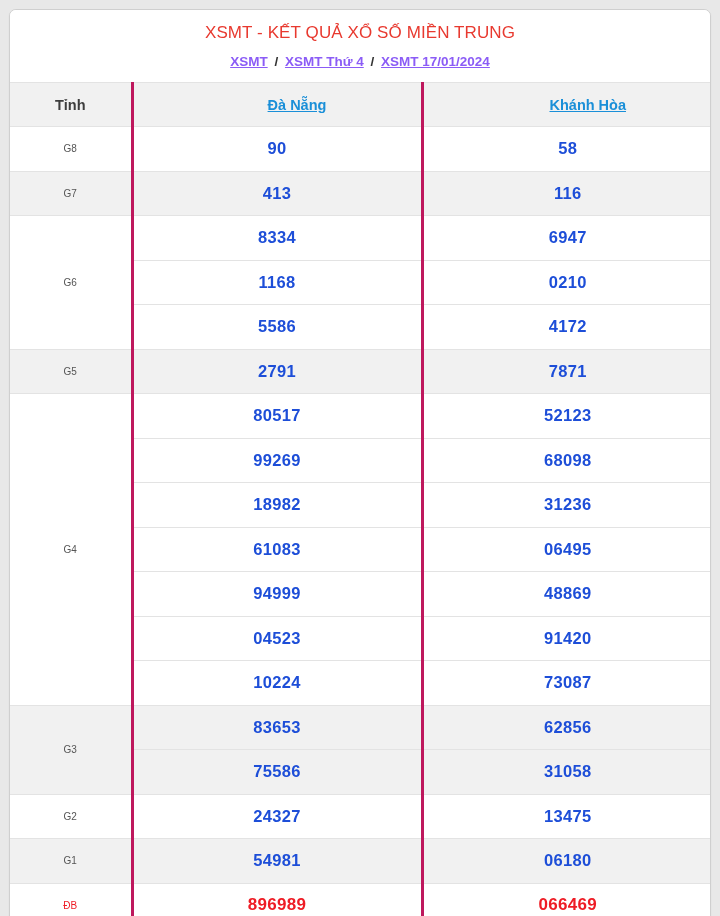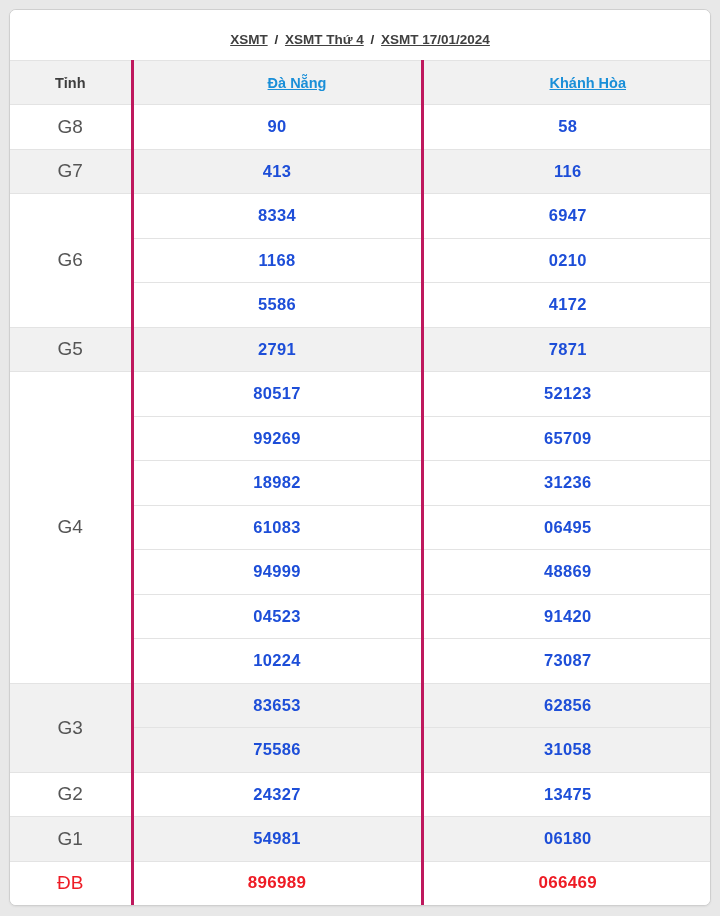--- a/index.html
+++ b/index.html
@@ -42,21 +42,21 @@
     white-space: nowrap;
   }
   .crumbs {
     margin-top: 9px;
     font-size: 13.5px;
     color: #222;
     line-height: 18px;
     white-space: nowrap;
   }
   .crumbs a {
-    color: #404040;
+    color: #8b5cf6;
     text-decoration: underline;
     font-weight: bold;
   }
   .crumbs .sep {
     color: #333;
     font-weight: bold;
     padding: 0 3px;
   }
   .crumbs .date-link { font-weight: bold; }
 
@@ -89,21 +89,21 @@
   }
   thead th.prov a {
     color: #1a8fd8;
     text-decoration: underline;
     font-weight: bold;
     font-size: 14.5px;
     padding-left: 40px;
   }
 
   td.prize-label {
-    font-size: 19px;
+    font-size: 10px;
     color: #555;
     font-weight: 400;
     margin-top: 26px;
   }
   td.num {
     font-size: 16.5px;
     font-weight: bold;
     color: #1d4ed8;
     height: 43.5px;
     letter-spacing: 0.3px;
@@ -114,20 +114,21 @@
 
   td.special-label { color: #ee1c25; font-weight: 400; }
   td.special-num   { color: #ee1c25; font-size: 17px; }
 </style>
 </head>
 <body>
 
 <div class="card">
 
   <div class="head">
+    <div class="title">XSMT - KẾT QUẢ XỔ SỐ MIỀN TRUNG</div>
     <div class="crumbs">
       <a href="#">XSMT</a>
       <span class="sep">/</span>
       <a href="#">XSMT Thứ 4</a>
       <span class="sep">/</span>
       <a href="#" class="date-link">XSMT 17/01/2024</a>
     </div>
   </div>
 
   <table class="results">
@@ -176,21 +177,21 @@
           <td class="num">2791</td>
           <td class="num">7871</td>
         </tr>
         <tr class="plain">
           <td class="prize-label" rowspan="7">G4</td>
           <td class="num">80517</td>
           <td class="num">52123</td>
         </tr>
         <tr class="plain">
           <td class="num">99269</td>
-          <td class="num">65709</td>
+          <td class="num">68098</td>
         </tr>
         <tr class="plain">
           <td class="num">18982</td>
           <td class="num">31236</td>
         </tr>
         <tr class="plain">
           <td class="num">61083</td>
           <td class="num">06495</td>
         </tr>
         <tr class="plain">

